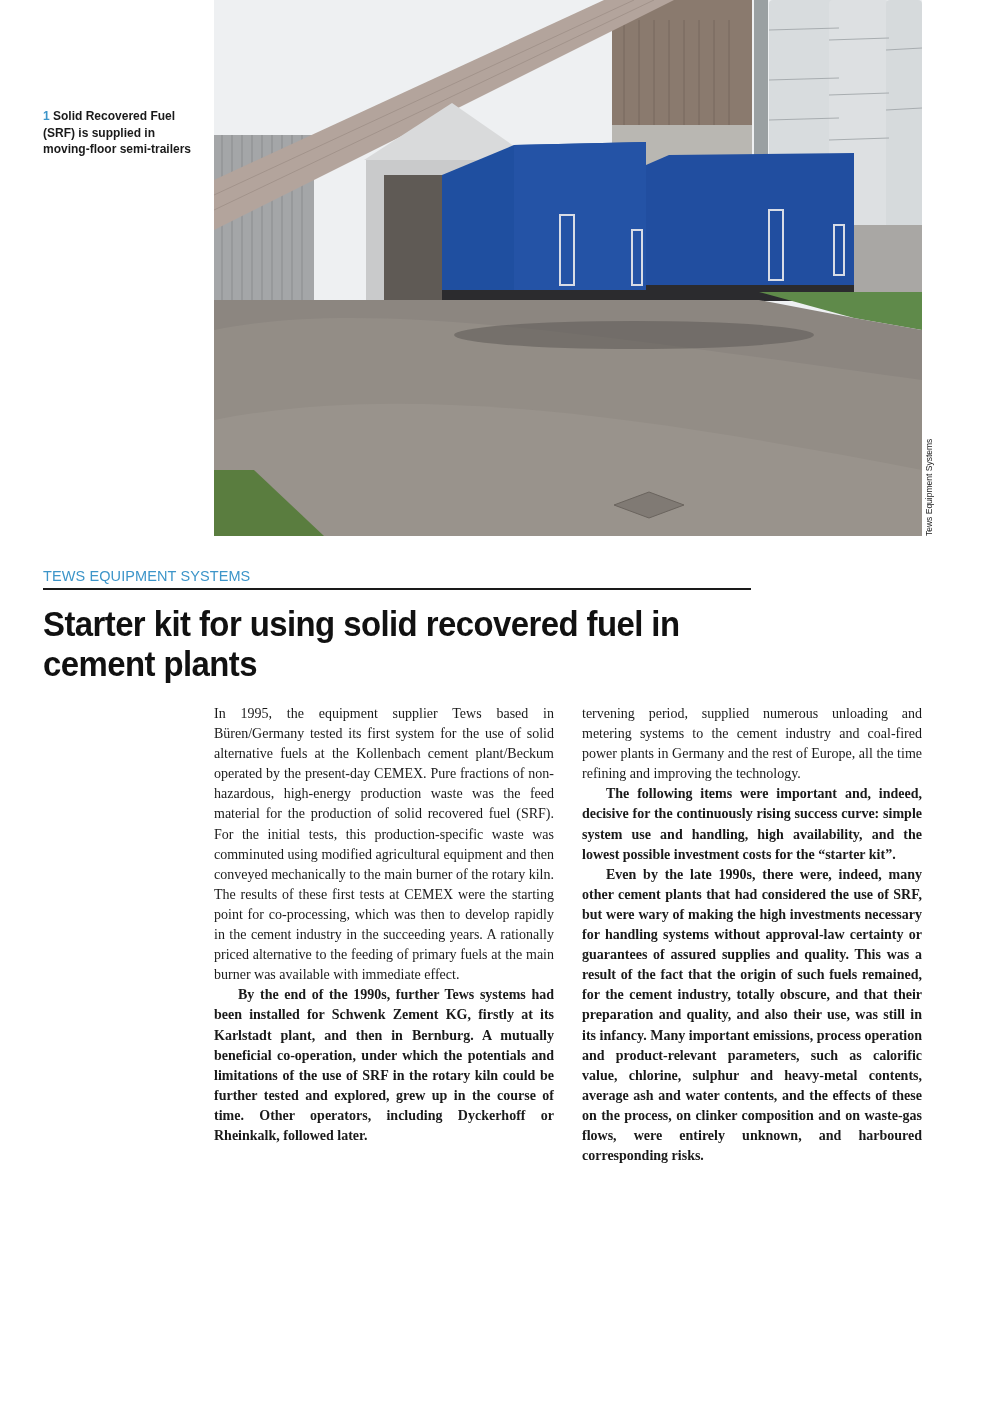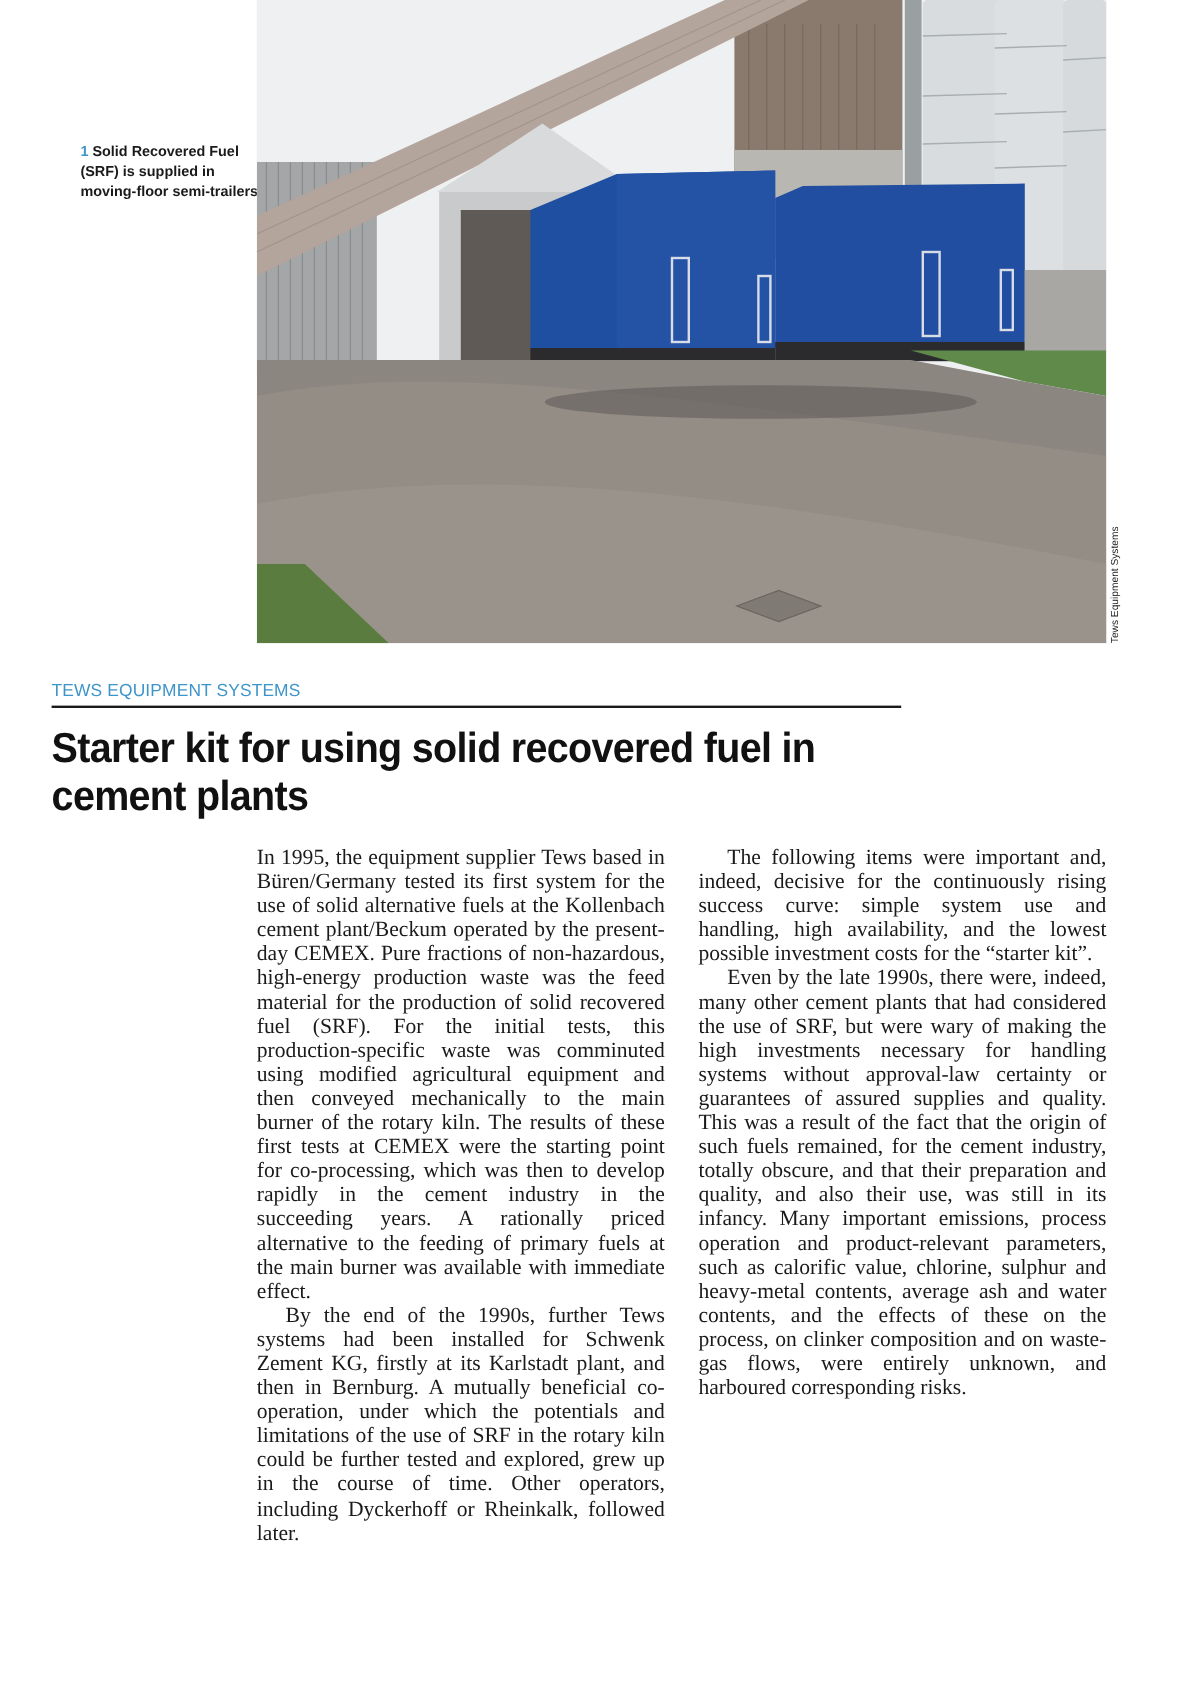--- a/index.html
+++ b/index.html
@@ -1,20 +1,20 @@
 <!DOCTYPE html>
 <html><head>
   <meta charset="utf-8">
   <style>
     html, body { margin: 0; padding: 0; background: #ffffff; }
     body { width: 986px; height: 1402px; position: relative; overflow: hidden; }
     .caption {
-      position: absolute; left: 43px; top: 118px; width: 150px;
+      position: absolute; left: 43px; top: 108px; width: 150px;
       font-family: "Liberation Sans", sans-serif; font-size: 12px; line-height: 16.5px;
-      font-weight: bold; color: #1a1a1a; margin-left: 24px;
+      font-weight: bold; color: #1a1a1a;
     }
     .caption .num { color: #3d95c9; }
     .photo {
       position: absolute; left: 214px; top: 0; width: 708px; height: 536px;
       overflow: hidden; background: #e9ecef;
     }
     .photo svg { display: block; width: 708px; height: 536px; }
     .credit {
       position: absolute; left: 924px; top: 536px;
       transform-origin: 0 0; transform: rotate(-90deg);
@@ -30,27 +30,27 @@
       position: absolute; left: 43px; top: 588px; width: 708px; height: 2px; background: #1a1a1a;
     }
     .title {
       position: absolute; left: 43px; top: 604px; width: 720px;
       font-family: "Liberation Sans", sans-serif; font-weight: bold; font-size: 35px;
       line-height: 40px; color: #111; letter-spacing: -0.6px;
       transform: scaleX(0.94); transform-origin: 0 0;
     }
     .col {
       position: absolute; top: 704px; width: 340px;
-      font-family: "Liberation Serif", serif; font-size: 18px; line-height: 20.1px;
+      font-family: "Liberation Serif", serif; font-size: 14px; line-height: 20.1px;
       color: #1a1a1a; text-align: justify; hyphens: manual;
     }
     .col.left { left: 214px; }
     .col.right { left: 582px; }
     .col p { margin: 0; }
-    .col p.indent { text-indent: 24px; }
+    .col p.indent { text-indent: 24px; font-weight: bold; }
   </style>
 </head>
 <body>
 
 <div class="caption">
   <span class="num">1</span>
   <span>Solid Recovered Fuel (SRF) is supplied in moving-floor semi-trailers</span>
 </div>
 
 <div class="photo" title="Two blue moving-floor semi-trailers parked at an unloading hall of a cement plant, with conveyor gallery and white silos in background">
@@ -142,15 +142,16 @@
 <div class="rule"></div>
 
 <h1 class="title" style="margin:0;">Starter kit for using solid recovered fuel in cement plants</h1>
 
 <div class="col left">
   <p>In 1995, the equipment supplier Tews based in Büren/Germany tested its first system for the use of solid alternative fuels at the Kollenbach ce­ment plant/Beckum operated by the present-day CEMEX. Pure fractions of non-hazardous, high-energy production waste was the feed material for the production of solid recovered fuel (SRF). For the initial tests, this production-specific waste was comminuted using modified agricultural equip­ment and then conveyed mechanically to the main burner of the rotary kiln. The results of these first tests at CEMEX were the starting point for co-pro­cessing, which was then to develop rapidly in the cement industry in the succeeding years. A ration­ally priced alternative to the feeding of primary fuels at the main burner was available with im­mediate effect.</p>
   <p class="indent">By the end of the 1990s, further Tews systems had been installed for Schwenk Zement KG, first­ly at its Karlstadt plant, and then in Bernburg. A mutually beneficial co-operation, under which the potentials and limitations of the use of SRF in the rotary kiln could be further tested and explored, grew up in the course of time. Other operators, including Dyckerhoff or Rheinkalk, followed later.</p>
 </div>
 
 <div class="col right">
+  <p>tervening period, supplied numerous unloading and metering systems to the cement industry and coal-fired power plants in Germany and the rest of Europe, all the time refining and improving the technology.</p>
   <p class="indent">The following items were important and, in­deed, decisive for the continuously rising suc­cess curve: simple system use and handling, high availability, and the lowest possible investment costs for the “starter kit”.</p>
   <p class="indent">Even by the late 1990s, there were, indeed, many other cement plants that had considered the use of SRF, but were wary of making the high in­vestments necessary for handling systems without approval-law certainty or guarantees of assured supplies and quality. This was a result of the fact that the origin of such fuels remained, for the ce­ment industry, totally obscure, and that their prep­aration and quality, and also their use, was still in its infancy. Many important emissions, process operation and product-relevant parameters, such as calorific value, chlorine, sulphur and heavy-metal contents, average ash and water contents, and the effects of these on the process, on clinker composition and on waste-gas flows, were entirely unknown, and harboured corresponding risks.</p>
 </div>
 
 </body></html>

